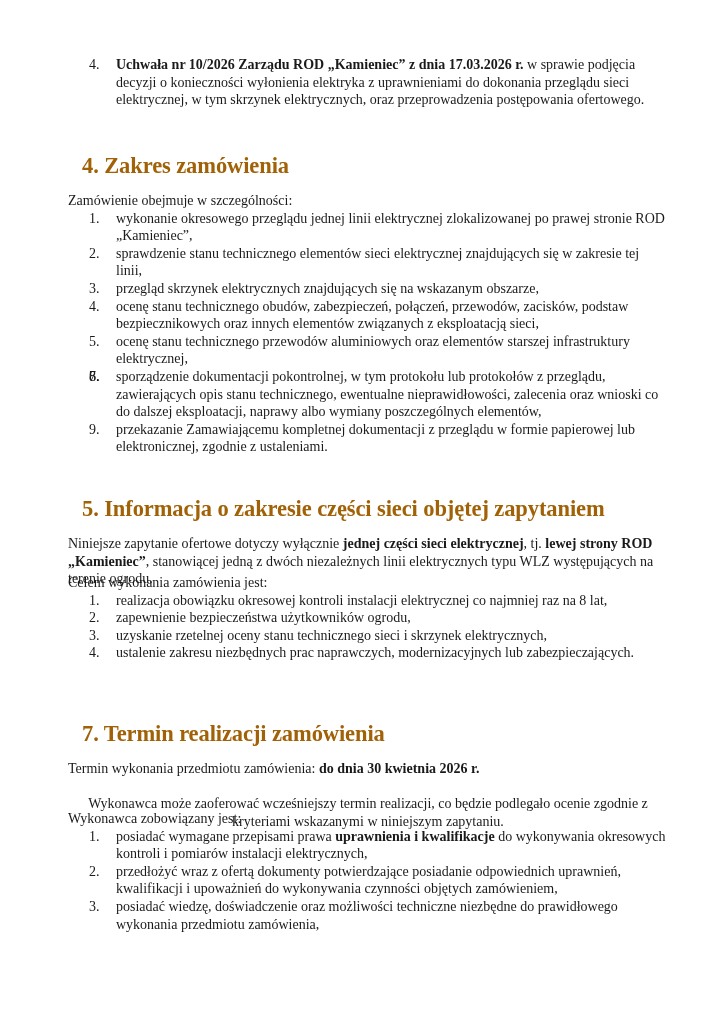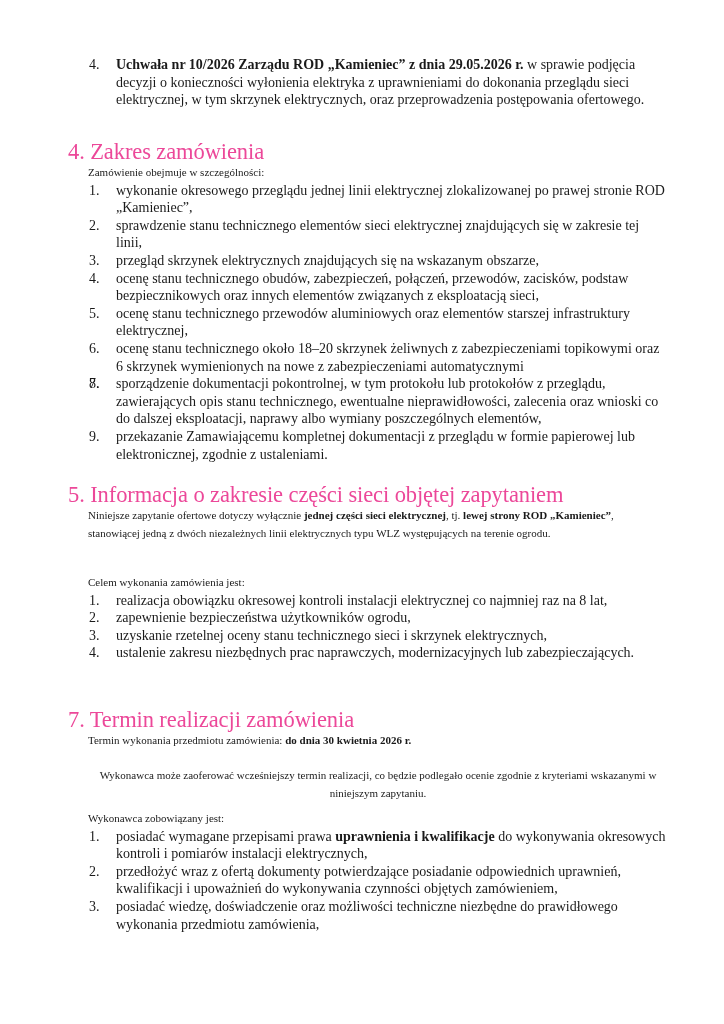--- a/index.html
+++ b/index.html
@@ -1,49 +1,49 @@
 <!DOCTYPE html>
 <html><head>
 <meta charset="utf-8">
 <style>
   html, body { margin: 0; padding: 0; background: #ffffff; }
   body { width: 724px; height: 1024px; overflow: hidden; position: relative;
          font-family: "Liberation Serif", "DejaVu Serif", serif; color: #1a1a1a; }
   .page { position: absolute; left: 0; top: 0; width: 724px; height: 1024px; }
-  .body-text { font-size: 11px; line-height: 17.6px; margin-left: 20px; }
+  .body-text { font-size: 14px; line-height: 17.6px; }
   ol.list { margin: 0; padding: 0; list-style: none; }
   ol.list li { position: relative; padding-left: 48px; font-size: 14px; line-height: 17.6px; }
   ol.list li .num { position: absolute; left: 21px; top: 0; }
-  h2.section { margin: 0; font-size: 22.5px; line-height: 24px; font-weight: normal; color: #ec4899; letter-spacing: -0.1px; }
+  h2.section { margin: 14px; font-size: 22.5px; line-height: 24px; font-weight: bold; color: #a16207; letter-spacing: -0.1px; }
   .block { position: absolute; left: 68px; width: 600px; }
   b { font-weight: bold; }
 </style>
 </head>
 <body>
 
 <div class="page">
 
   <div class="block" style="top:56px;">
     <ol class="list">
       <li>
-        <span class="num">4.</span><b>Uchwała nr 10/2026 Zarządu ROD „Kamieniec” z dnia 29.05.2026 r.</b><span> w sprawie podjęcia decyzji o konieczności wyłonienia elektryka z uprawnieniami do dokonania przeglądu sieci elektrycznej, w tym skrzynek elektrycznych, oraz przeprowadzenia postępowania ofertowego.</span>
+        <span class="num">4.</span><b>Uchwała nr 10/2026 Zarządu ROD „Kamieniec” z dnia 17.03.2026 r.</b><span> w sprawie podjęcia decyzji o konieczności wyłonienia elektryka z uprawnieniami do dokonania przeglądu sieci elektrycznej, w tym skrzynek elektrycznych, oraz przeprowadzenia postępowania ofertowego.</span>
       </li>
     </ol>
   </div>
 
   <div class="block" style="top:140px;">
     <h2 class="section">4. Zakres zamówienia</h2>
     <div class="body-text">Zamówienie obejmuje w szczególności:</div>
     <ol class="list" id="s4-list">
         <li><span class="num">1.</span><span>wykonanie okresowego przeglądu jednej linii elektrycznej zlokalizowanej po prawej stronie ROD „Kamieniec”,</span></li>
         <li><span class="num">2.</span><span>sprawdzenie stanu technicznego elementów sieci elektrycznej znajdujących się w zakresie tej linii,</span></li>
         <li><span class="num">3.</span><span>przegląd skrzynek elektrycznych znajdujących się na wskazanym obszarze,</span></li>
         <li><span class="num">4.</span><span>ocenę stanu technicznego obudów, zabezpieczeń, połączeń, przewodów, zacisków, podstaw bezpiecznikowych oraz innych elementów związanych z eksploatacją sieci,</span></li>
         <li><span class="num">5.</span><span>ocenę stanu technicznego przewodów aluminiowych oraz elementów starszej infrastruktury elektrycznej,</span></li>
-        <li><span class="num">6.</span><span>ocenę stanu technicznego około 18–20 skrzynek żeliwnych z zabezpieczeniami topikowymi oraz 6 skrzynek wymienionych na nowe z zabezpieczeniami automatycznymi</span></li>
+        <li><span class="num">6.</span></li>
         <li><span class="num">7.</span></li>
         <li><span class="num">8.</span><span>sporządzenie dokumentacji pokontrolnej, w tym protokołu lub protokołów z przeglądu, zawierających opis stanu technicznego, ewentualne nieprawidłowości, zalecenia oraz wnioski co do dalszej eksploatacji, naprawy albo wymiany poszczególnych elementów,</span></li>
         <li><span class="num">9.</span><span>przekazanie Zamawiającemu kompletnej dokumentacji z przeglądu w formie papierowej lub elektronicznej, zgodnie z ustaleniami.</span></li>
       </ol>
   </div>
 
   <div class="block" style="top:483px;">
     <h2 class="section">5. Informacja o zakresie części sieci objętej zapytaniem</h2>
     <div class="body-text"><span>Niniejsze zapytanie ofertowe dotyczy wyłącznie </span><b>jednej części sieci elektrycznej</b><span>, tj. </span><b>lewej strony ROD „Kamieniec”</b><span>, stanowiącej jedną z dwóch niezależnych linii elektrycznych typu WLZ występujących na terenie ogrodu.</span></div>
   </div>

